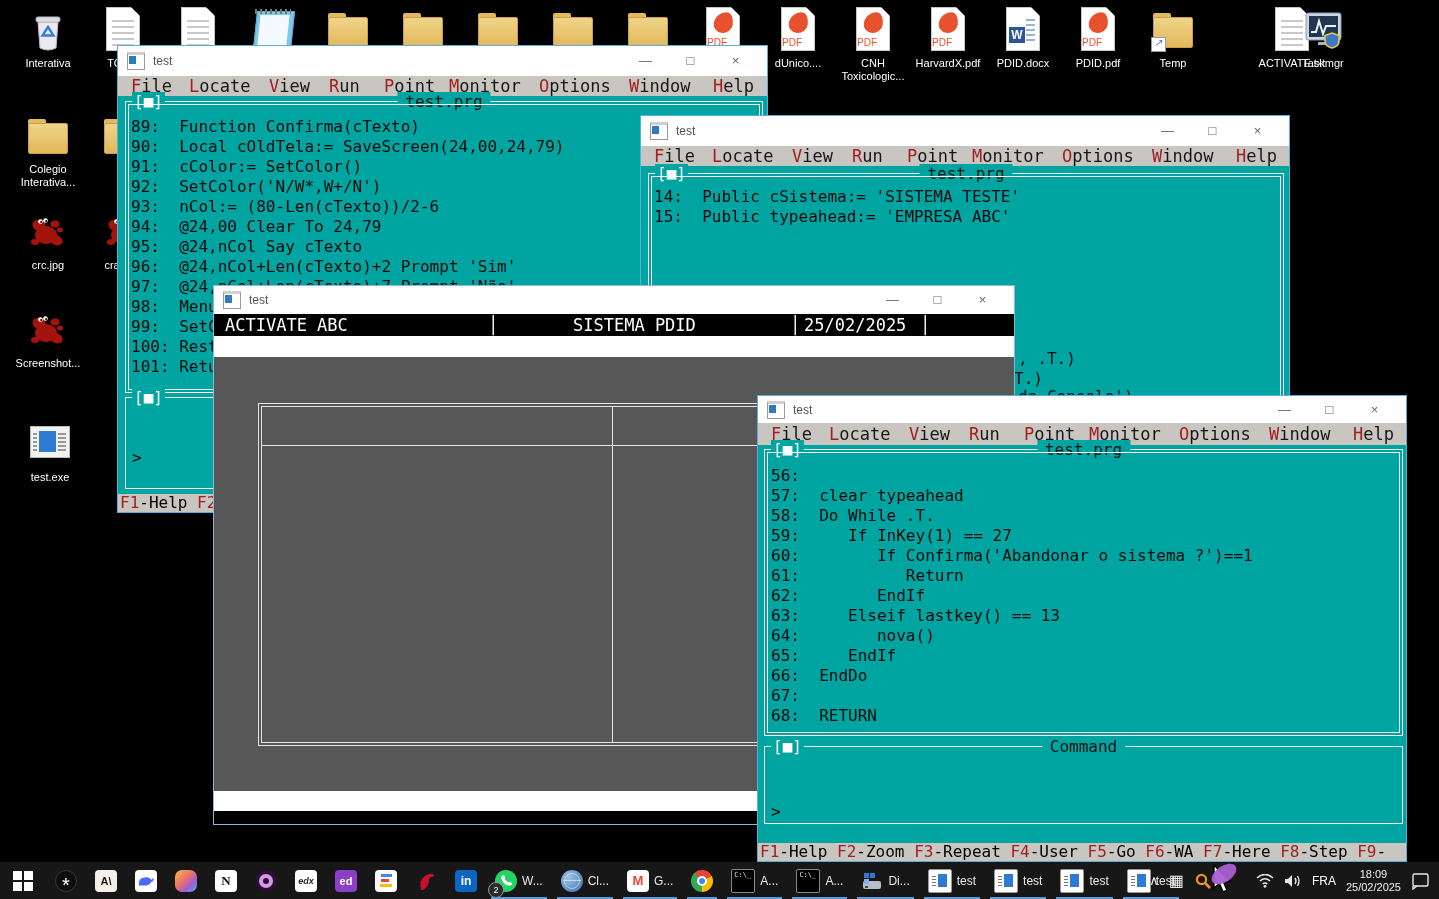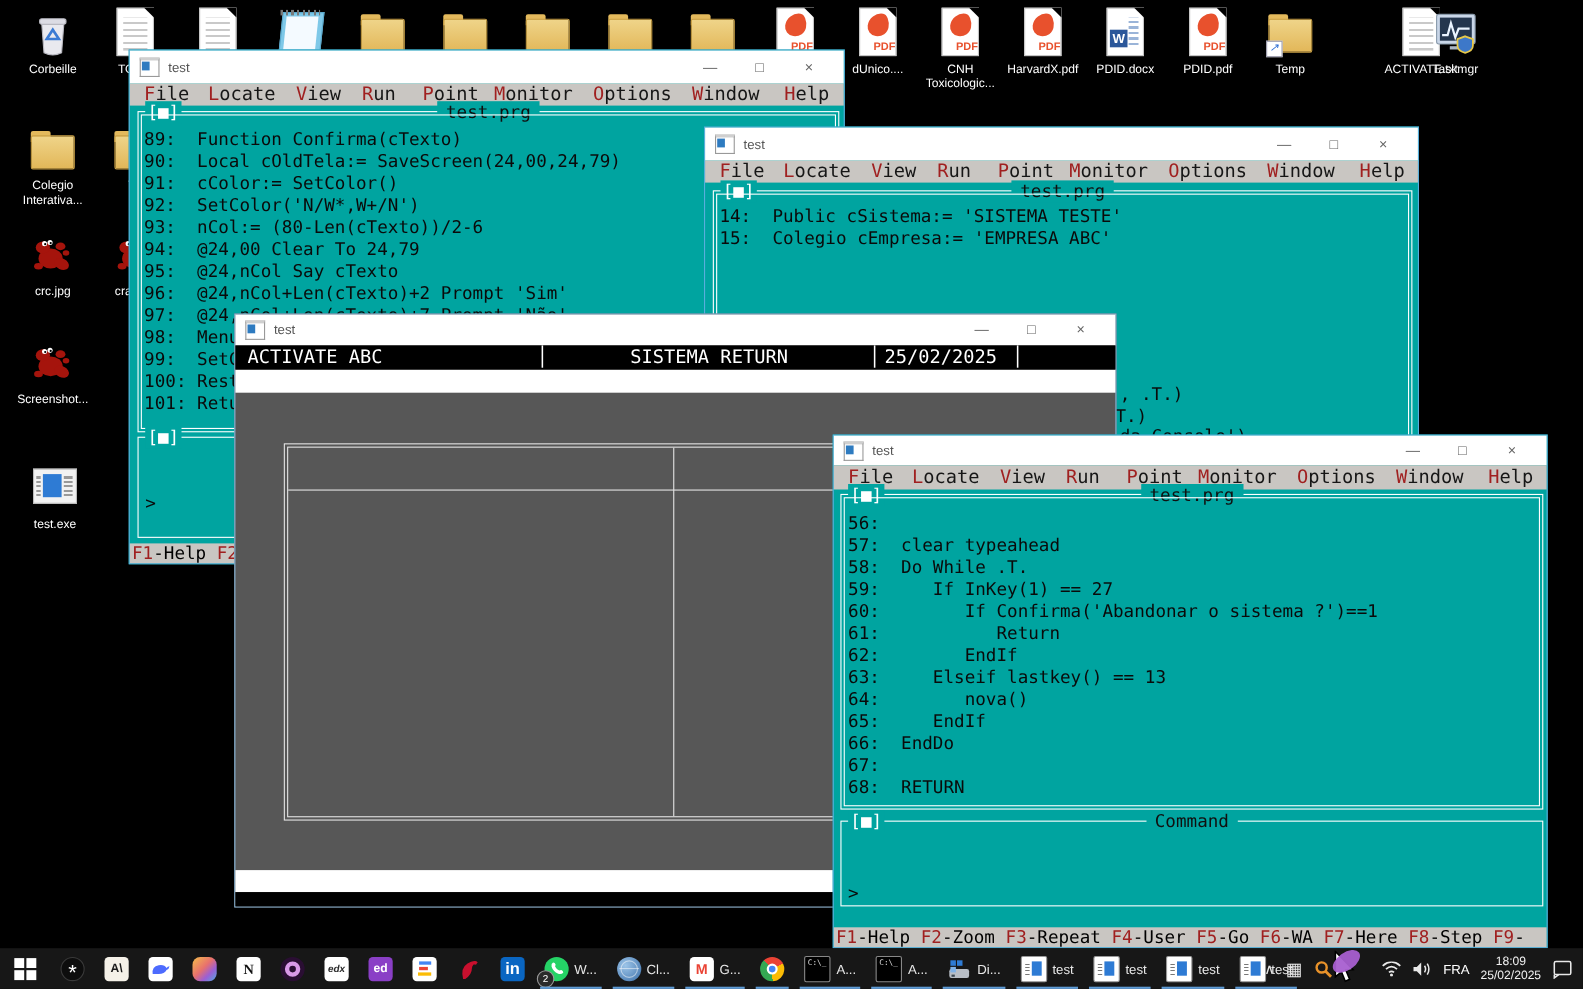--- a/index.html
+++ b/index.html
@@ -8,21 +8,21 @@
   .dicon{position:absolute;width:72px;text-align:center;z-index:1;}
   .dicon .art{width:48px;height:48px;margin:0 auto;position:relative;}
   .dicon .dlabel{margin-top:3px;color:#fff;font-size:11px;line-height:13px;white-space:pre-line;
                  text-shadow:1px 1px 2px #000;}
   .page{position:absolute;left:7px;top:1px;width:34px;height:44px;background:#fff;border:1px solid #C4C4C4;box-sizing:border-box;}
   .fold{position:absolute;top:-1px;right:-1px;width:0;height:0;border-top:9px solid #000;border-left:9px solid transparent;}
   .plines{position:absolute;left:5px;right:5px;top:8px;height:30px;
           background:repeating-linear-gradient(#0000 0 4px,#C9C9C9 4px 6px);}
   .flame{position:absolute;left:7px;top:4px;width:19px;height:21px;background:#E8512D;
          border-radius:65% 35% 55% 45%/60% 55% 45% 40%;transform:rotate(8deg);}
-  .pdftag{position:absolute;left:0;right:0;bottom:2px;text-align:right;color:#E8512D;font-weight:bold;font-size:10px;}
+  .pdftag{position:absolute;left:0;right:0;bottom:2px;text-align:left;color:#E8512D;font-weight:normal;font-size:10px;}
   .wordtag{position:absolute;left:2px;bottom:7px;width:16px;height:16px;background:#2B579A;color:#fff;
            font-weight:bold;font-size:12px;line-height:16px;text-align:center;}
   .doclines{position:absolute;right:4px;top:8px;width:9px;height:26px;
             background:repeating-linear-gradient(#0000 0 3px,#9AB4D8 3px 5px);}
   .ftab{position:absolute;left:4px;top:7px;width:18px;height:10px;background:#E3B95C;border-radius:2px 2px 0 0;}
   .fbody{position:absolute;left:4px;top:11px;width:40px;height:31px;background:linear-gradient(#EFD489,#E2B759);
          border-radius:2px;border:1px solid #C9A045;box-sizing:border-box;}
   .scbox{position:absolute;left:2px;bottom:2px;width:13px;height:13px;background:#fff;border:1px solid #99A;}
   .scbox::before{content:"\2197";position:absolute;left:2px;top:-1px;font-size:10px;color:#2B6CD4;}
   .npback{position:absolute;left:6px;top:5px;width:36px;height:37px;background:#7EC8E8;transform:skewX(-6deg);border:1px solid #5AA8CC;}
@@ -101,21 +101,21 @@
 </head>
 <body>
 
 <div id="icons-top">
     <div class="dicon" style="left: 12px; top: 6px;">
       <div class="art art-recycle"><svg viewBox="0 0 48 48" width="48" height="48">
           <path d="M14 16 L34 16 L32 42 Q24 46 16 42 Z" fill="#E9E9EF" stroke="#B8B8C0"></path>
           <rect x="12" y="11" width="24" height="5" rx="2" fill="#DCDCE4" stroke="#B8B8C0"></rect>
           <path d="M24 21 l5.5 8.5 h-11 z" fill="none" stroke="#3B7BD4" stroke-width="2.4"></path>
         </svg></div>
-      <div class="dlabel">Corbeille</div>
+      <div class="dlabel">Interativa</div>
     </div>
     <div class="dicon" style="left: 87px; top: 6px;">
       <div class="art art-doc">
         <div class="page">
           <i class="fold"></i>
           <i class="plines"></i>
         </div>
       </div>
       <div class="dlabel">TODO</div>
     </div>
@@ -399,21 +399,21 @@
       <span class="menu-item" style="left: 511px;"><span class="hot">W</span>indow</span>
       <span class="menu-item" style="left: 595px;"><span class="hot">H</span>elp</span>
     </div>
   <div class="cbody">
     <div class="panel dbl" style="left:7px;top:7px;width:636px;height:300px">
       <div class="phead">
         <span class="pcorner">[■]</span>
         <span class="ptitle">test.prg</span>
       </div>
     </div>
-    <div class="lines" style="top:21px"><div class="line">14:  Public cSistema:= 'SISTEMA TESTE'</div><div class="line">15:  Colegio cEmpresa:= 'EMPRESA ABC'</div></div>
+    <div class="lines" style="top:21px"><div class="line">14:  Public cSistema:= 'SISTEMA TESTE'</div><div class="line">15:  Public typeahead:= 'EMPRESA ABC'</div></div>
     <div>
         <span class="frag" style="left: 377px; top: 183px;">, .T.)</span>
         <span class="frag" style="left: 373px; top: 203px;">T.)</span>
         <span class="frag" style="left: 377px; top: 221px;">da Console')</span>
       </div>
   </div>
 </div>
 
 <div class="doswin">
   <div class="titlebar" style="height:28px">
@@ -421,21 +421,21 @@
     <span class="wtitle">test</span>
     <span class="wbtns">
       <span class="wbtn" style="line-height:28px">—</span>
       <span class="wbtn" style="line-height:28px">□</span>
       <span class="wbtn" style="line-height:28px">×</span>
     </span>
   </div>
   <div class="dosbar">
     <span style="left:11px">ACTIVATE ABC</span>
     <span style="left:274px">│</span>
-    <span style="left:359px">SISTEMA RETURN</span>
+    <span style="left:359px">SISTEMA PDID</span>
     <span style="left:576px">│</span>
     <span style="left:590px">25/02/2025</span>
     <span style="left:706px">│</span>
   </div>
   <div class="dosrow"></div>
   <div class="dosframe">
     <div class="dossep"></div>
     <div class="dosvdiv"></div>
   </div>
   <div class="doswhite2"></div>
@@ -531,21 +531,21 @@
           <i style="width:12px;height:3px;background:#FBBC05"></i>
         </div>
       </div>
       <div class="tbitem">
         <svg width="22" height="22" viewBox="0 0 22 22">
           <path d="M6 20 Q3.5 10 10 6 Q16 2 19.5 5 Q14 6.5 14 10.5 Q14 16 8 20 Z" fill="#C8102E"></path>
           <circle cx="17" cy="5.5" r="1.6" fill="#C8102E"></circle>
         </svg>
       </div>
       <div class="tbitem">
-        <div class="tbbox" style="background:#0A66C2;color:#fff;font-weight:bold;font-size:15px">in</div>
+        <div class="tbbox" style="background:#0A66C2;color:#fff;font-weight:bold;font-size:12px">in</div>
       </div>
       <div class="tbitem open">
         <div class="tb-circle" style="background:#25D366">
           <svg width="13" height="13" viewBox="0 0 14 14">
             <path d="M3 1 Q5 1 5.5 3 L5 5 Q6.5 8 9 9 L11 8.5 Q13 9 13 11 Q11 13 8 12 Q3 10 1.5 5 Q1 2 3 1 Z" fill="#fff"></path>
           </svg>
         </div>
         <span class="badge">2</span>
         <span class="tblabel">W...</span>
       </div>

